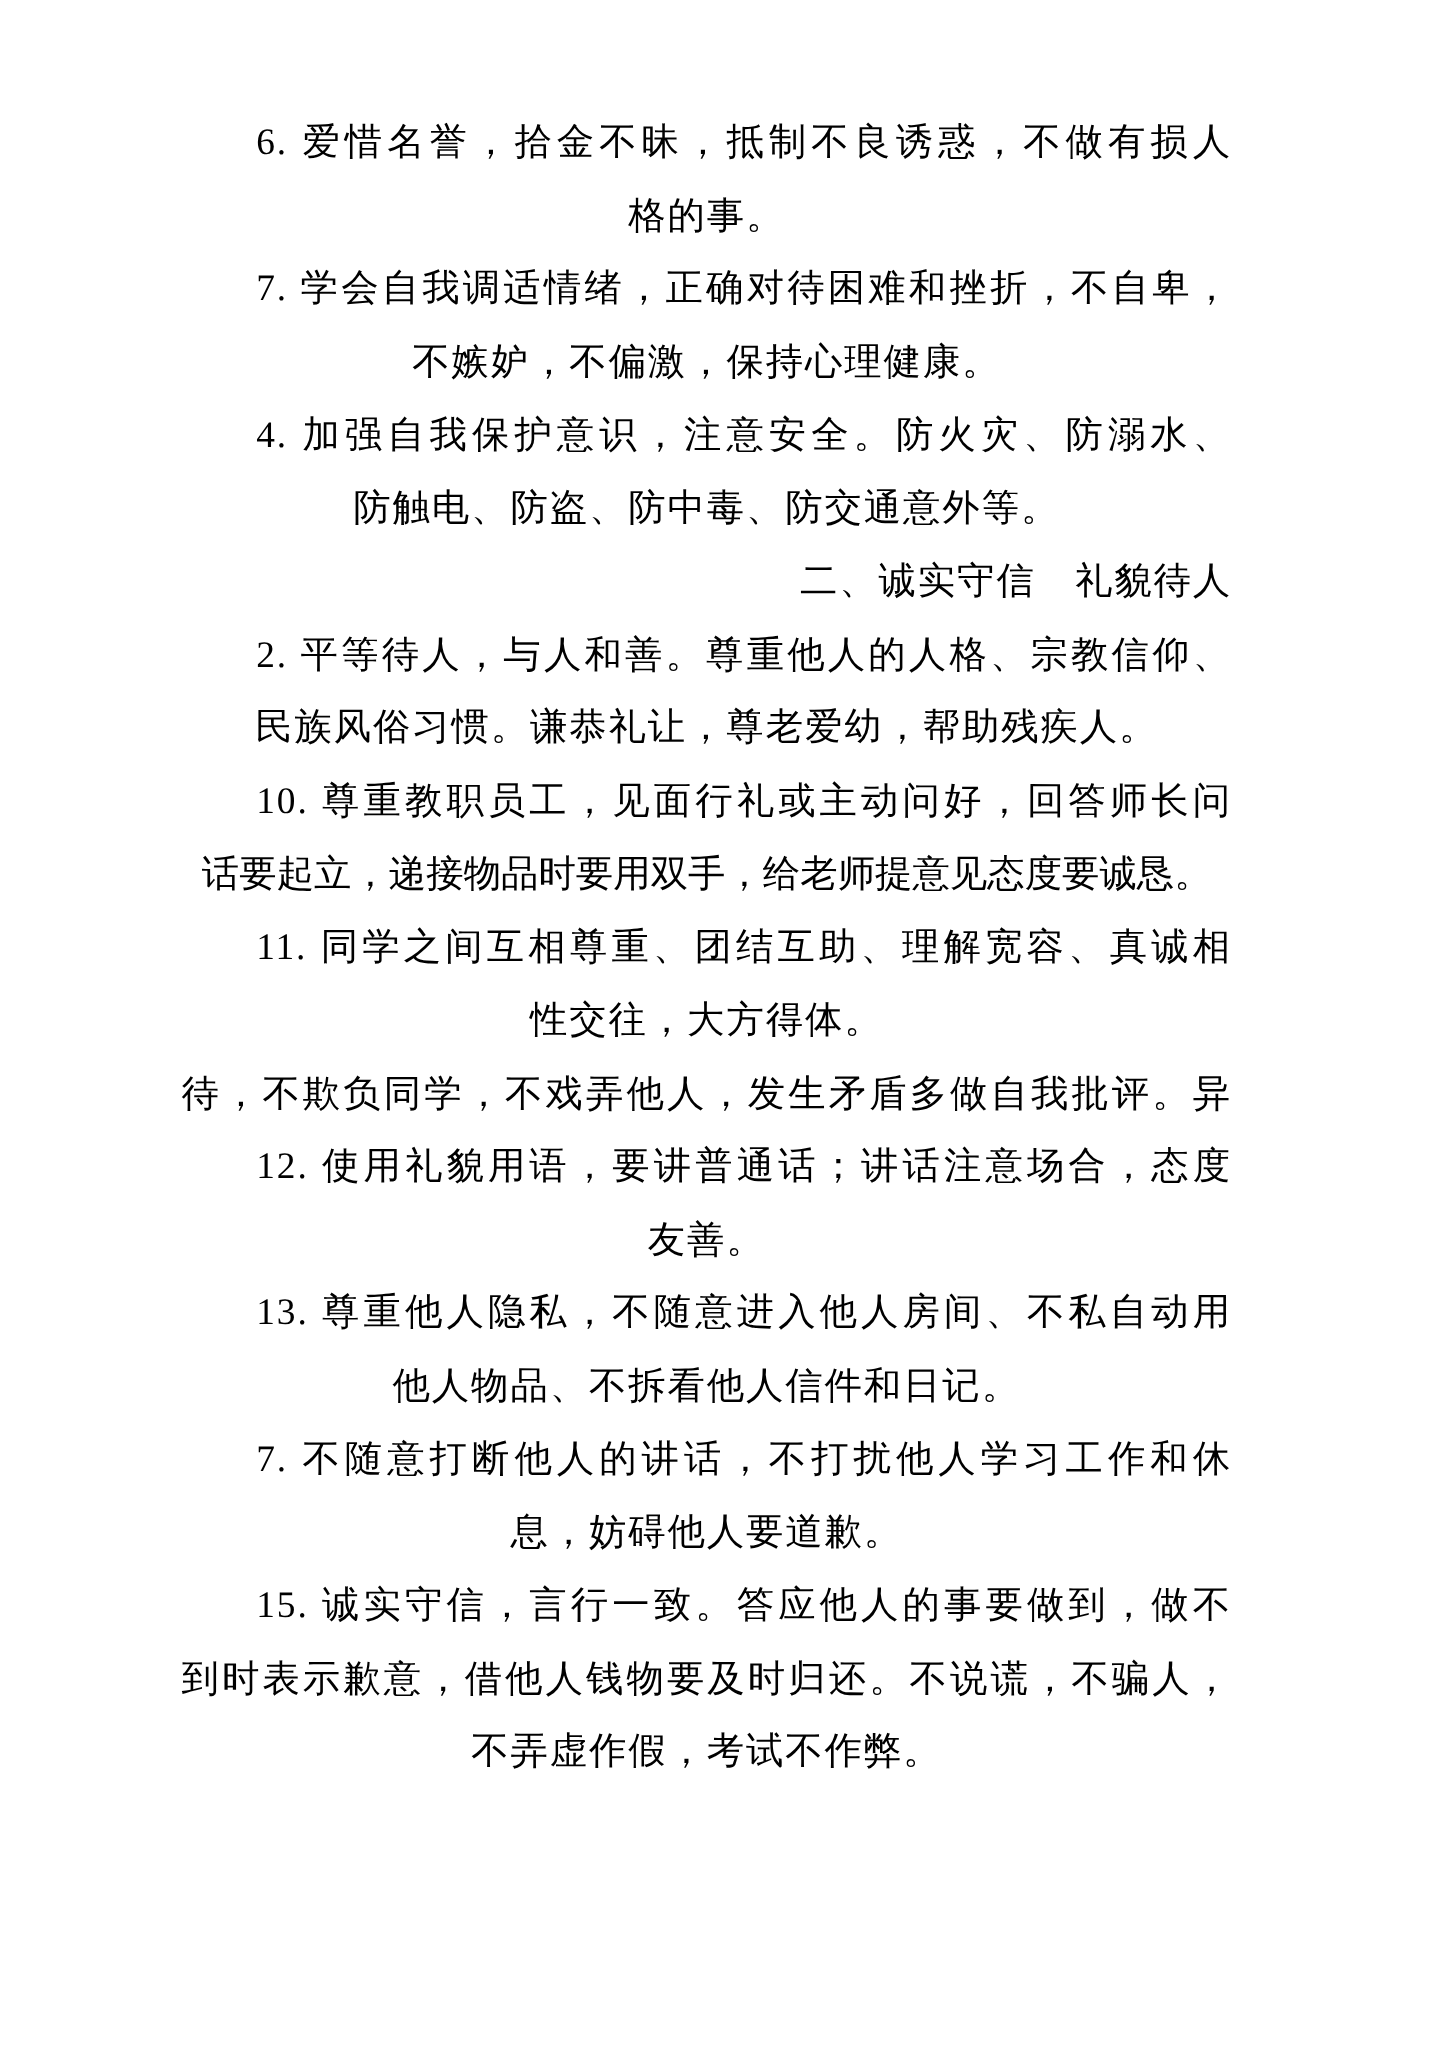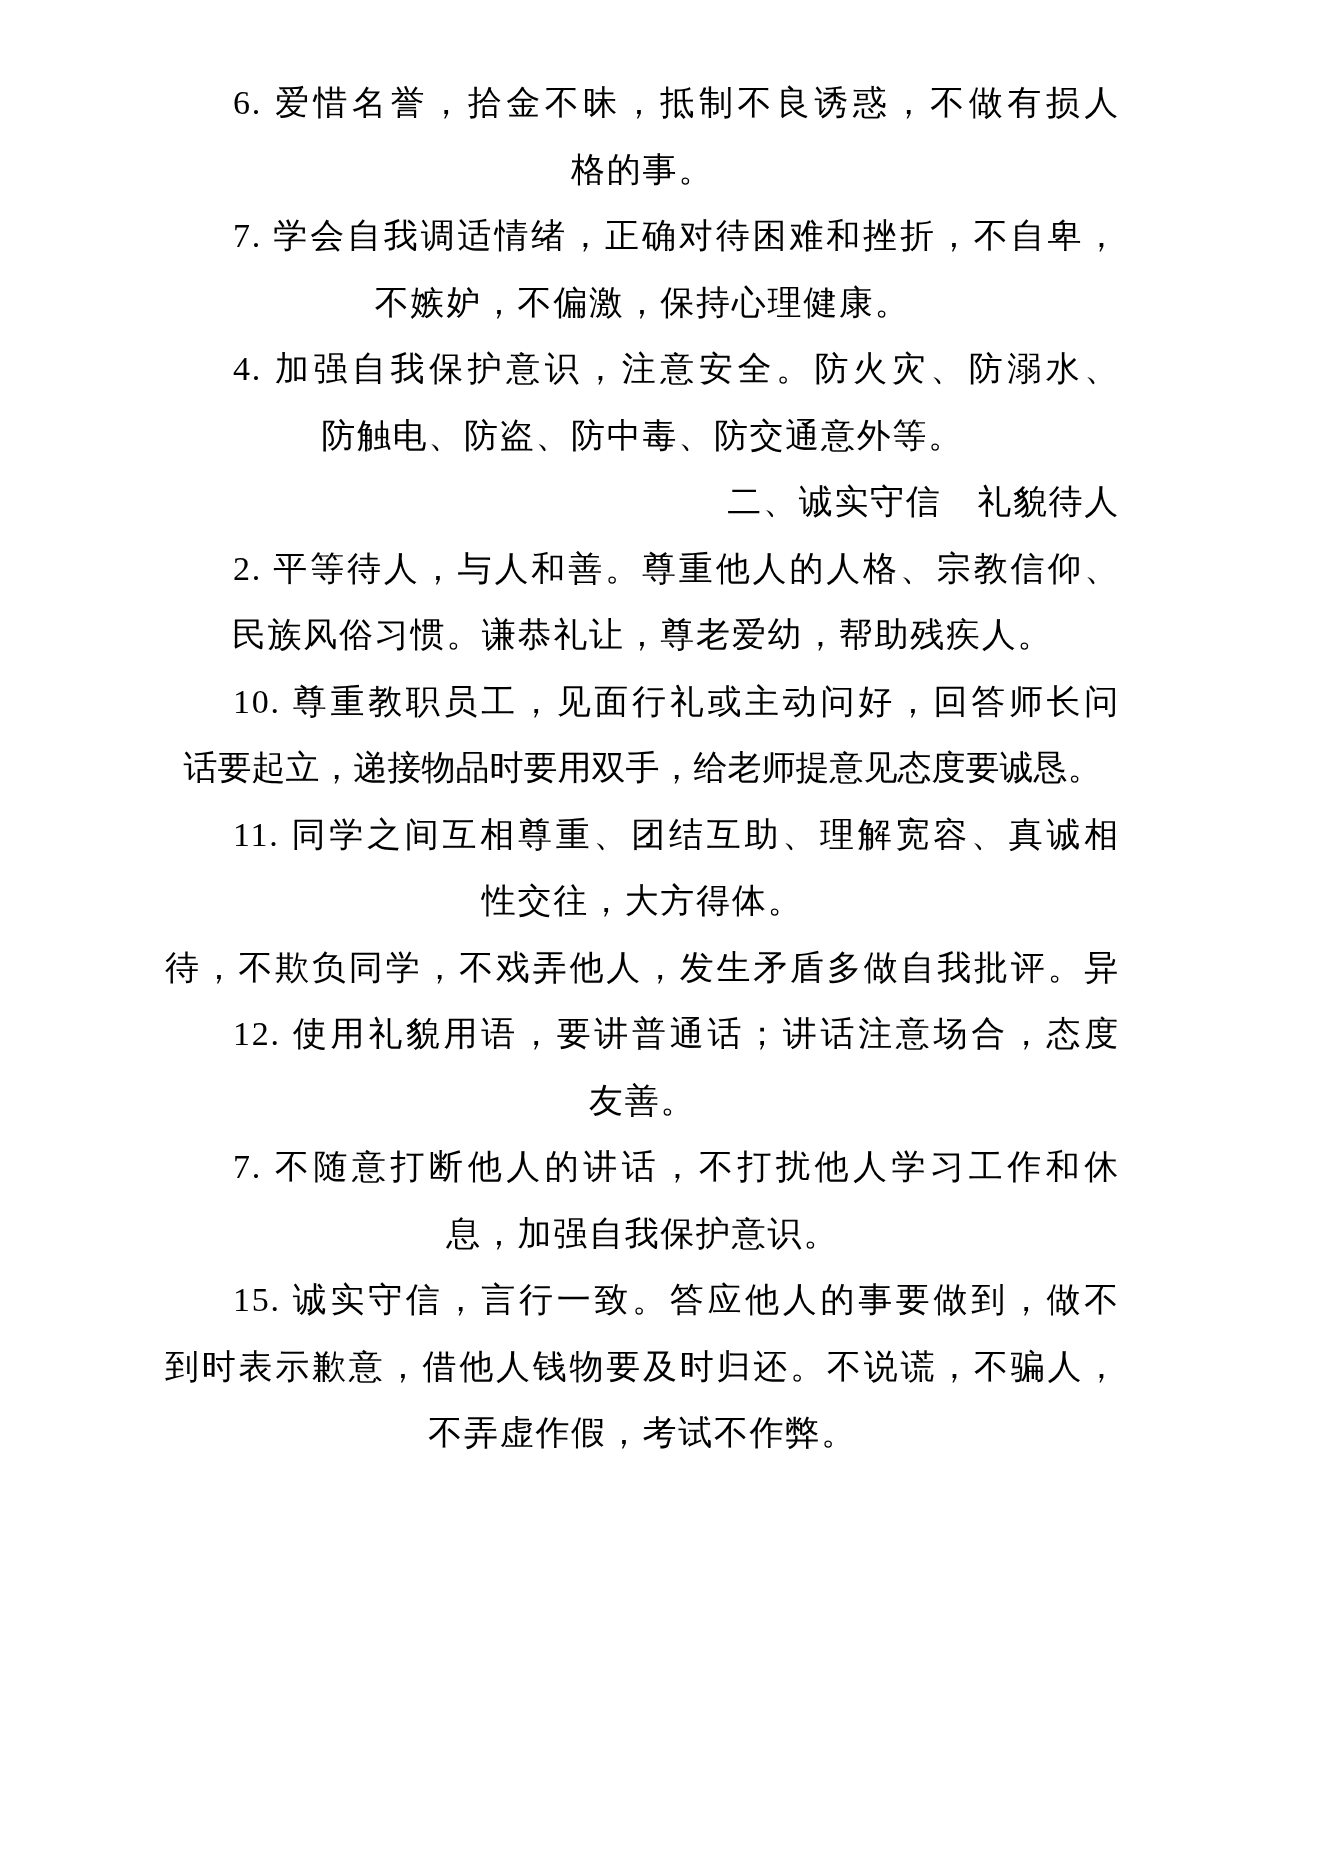--- a/index.html
+++ b/index.html
@@ -11,21 +11,21 @@
     height: 1871px;
     background: #ffffff;
     color: #000000;
     font-family: "Liberation Serif", "DejaVu Serif", serif;
     overflow: hidden;
   }
   .doc {
     box-sizing: border-box;
     width: 1323px;
     height: 1728px;
-    padding: 70px 203px 0 165px;
+    padding: 97px 203px 0 165px;
     background: #ffffff;
   }
   .para {
     margin: 0;
     padding: 0;
   }
   .line {
     font-size: 34px;
     line-height: 66.5px;
     height: 66.5px;
@@ -83,22 +83,26 @@
       <div class="para item">
         <div class="line first fill">11. 同学之间互相尊重、团结互助、理解宽容、真诚相</div>
         <div class="line">性交往，大方得体。</div>
         <div class="line fill">待，不欺负同学，不戏弄他人，发生矛盾多做自我批评。异</div>
       </div>
       <div class="para item">
         <div class="line first fill">12. 使用礼貌用语，要讲普通话；讲话注意场合，态度</div>
         <div class="line">友善。</div>
       </div>
       <div class="para item">
+        <div class="line first fill">13. 尊重他人隐私，不随意进入他人房间、不私自动用</div>
+        <div class="line">他人物品、不拆看他人信件和日记。</div>
+      </div>
+      <div class="para item">
         <div class="line first fill">7. 不随意打断他人的讲话，不打扰他人学习工作和休</div>
-        <div class="line">息，加强自我保护意识。</div>
+        <div class="line">息，妨碍他人要道歉。</div>
       </div>
       <div class="para item">
         <div class="line first fill">15. 诚实守信，言行一致。答应他人的事要做到，做不</div>
         <div class="line fill">到时表示歉意，借他人钱物要及时归还。不说谎，不骗人，</div>
         <div class="line">不弄虚作假，考试不作弊。</div>
       </div>
     </div>
 </main>
 
 </body></html>

